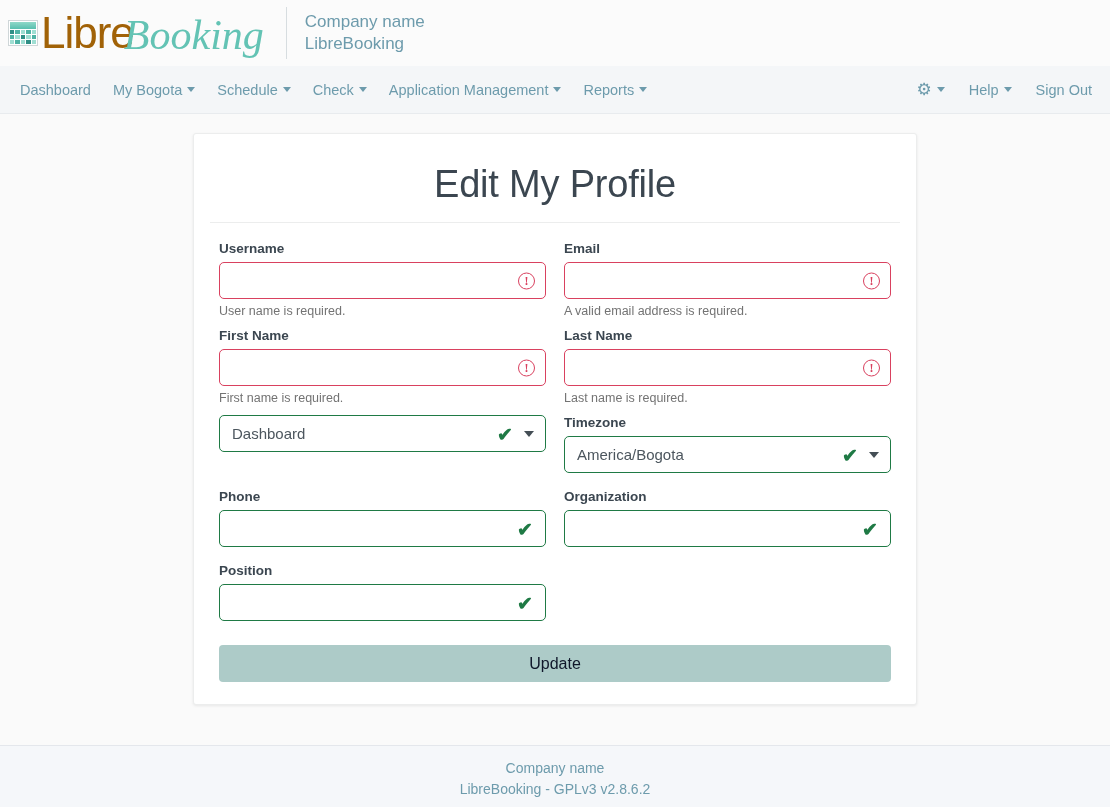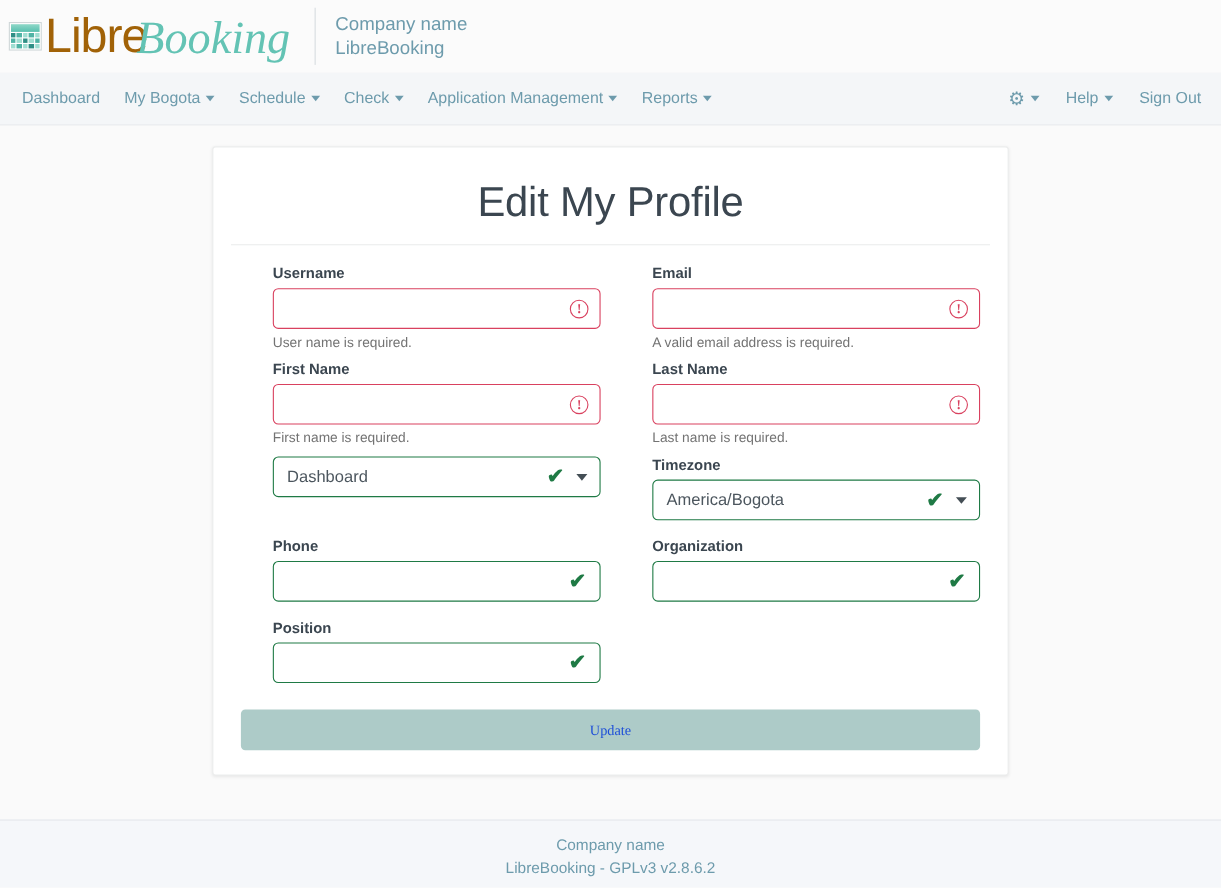--- a/index.html
+++ b/index.html
@@ -114,21 +114,21 @@
     font-size: 38px;
     color: #3b4650;
     font-weight: 400;
     margin: 11px 0 16px 0;
     letter-spacing: -0.2px;
   }
   .title-rule { height: 1px; background: #eceded; margin: 0 0 18px 0; }
 
   .form-grid { display: flex; flex-wrap: wrap; }
   .col { width: 50%; padding: 0 9px; }
-  .field { margin-bottom: 4px; margin-left: 29px; }
+  .field { margin-bottom: 4px; }
   .field-label {
     font-size: 13.5px;
     font-weight: bold;
     color: #3b4650;
     margin-bottom: 6px;
     display: block;
   }
   .ctrl {
     position: relative;
     height: 37px;
@@ -183,23 +183,23 @@
   .spacer-after { height: 12px; }
 
   .btn-update {
     display: block;
     width: 100%;
     margin: 20px 0 0 0;
     height: 37px;
     background: #adcbc8;
     border: none;
     border-radius: 4px;
-    color: #1d4ed8;
-    font-size: 13px;
-    font-family: Liberation Serif, serif;
+    color: #0f172a;
+    font-size: 16px;
+    font-family: Liberation Sans, sans-serif;
     cursor: pointer;
   }
   .btn-row { padding: 0 9px; }
 
   
   .footer {
     position: absolute;
     left: 0; bottom: 0;
     width: 100%;
     height: 62px;

